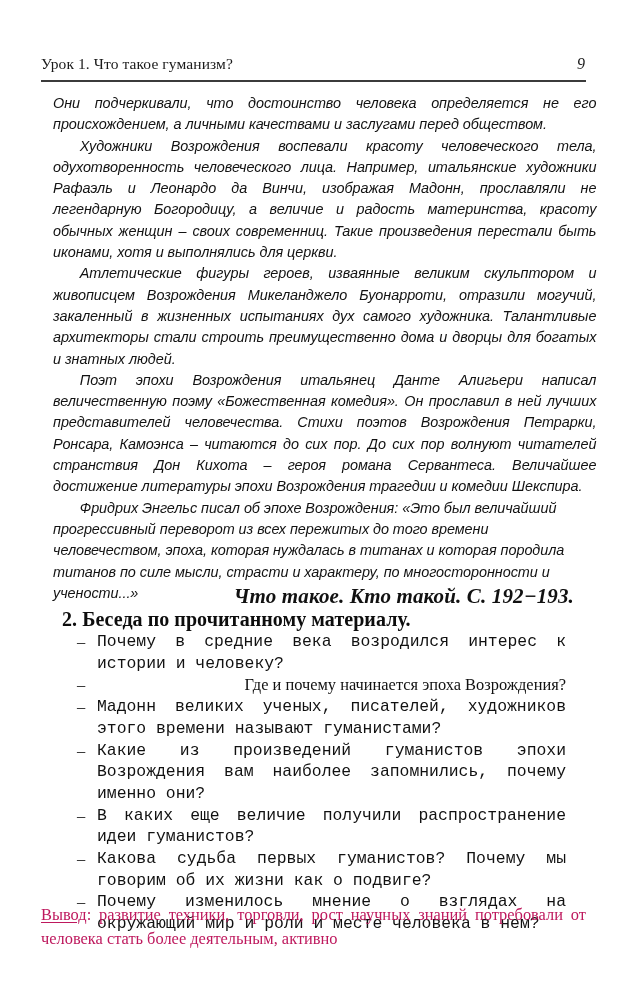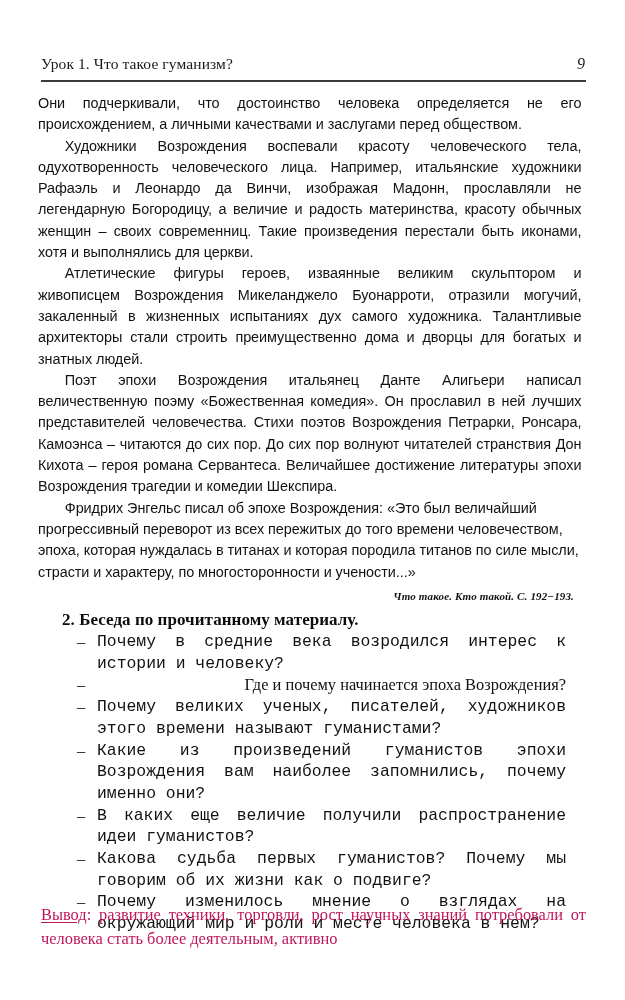--- a/index.html
+++ b/index.html
@@ -50,23 +50,24 @@
     left: 41px;
     top: 80px;
     width: 545px;
     height: 1.6px;
     background: #3b3b3b;
   }
 
   
   .sans-block {
     position: absolute;
-    left: 38px;
+    left: 53px;
     top: 92px;
     width: 544px;
+    font-style: italic;
   }
   .sans-block p {
     margin: 0;
     font-family: "Liberation Sans", "DejaVu Sans", sans-serif;
     font-size: 15.1px;
     line-height: 21.3px;
     text-align: justify;
     text-indent: 28px;
     color: #121212;
     transform: scaleX(0.955);
@@ -86,34 +87,34 @@
   
   .citation {
     position: absolute;
     left: 41px;
     top: 586px;
     width: 533px;
     text-align: right;
     font-family: "Liberation Serif", "DejaVu Serif", serif;
     font-style: italic;
     font-weight: 700;
-    font-size: 11px;
+    font-size: 21px;
     line-height: 20px;
     color: #111111;
     letter-spacing: 0.15px;
   }
 
   
   .task-heading {
     position: absolute;
     left: 62px;
     top: 609px;
     font-family: "Liberation Serif", "DejaVu Serif", serif;
     font-weight: 700;
-    font-size: 17px;
+    font-size: 20px;
     line-height: 21px;
     color: #0d0d0d;
     letter-spacing: 0.05px;
   }
 
   
   .question-list {
     position: absolute;
     left: 77px;
     top: 631px;
@@ -196,21 +197,21 @@
     <li class="wrap">
       <span class="dash">–</span>
       <span class="q-text">Почему в средние века возродился интерес к истории и человеку?</span>
     </li>
     <li class="nowrap">
       <span class="dash">–</span>
       <span class="q-text">Где и почему начинается эпоха Возрождения?</span>
     </li>
     <li class="wrap">
       <span class="dash">–</span>
-      <span class="q-text">Почему великих ученых, писателей, художников этого времени называют гуманистами?</span>
+      <span class="q-text">Мадонн великих ученых, писателей, художников этого времени называют гуманистами?</span>
     </li>
     <li class="wrap">
       <span class="dash">–</span>
       <span class="q-text">Какие из произведений гуманистов эпохи Возрождения вам наиболее запомнились, почему именно они?</span>
     </li>
     <li class="wrap">
       <span class="dash">–</span>
       <span class="q-text">В каких еще величие получили распространение идеи гуманистов?</span>
     </li>
     <li class="wrap">

